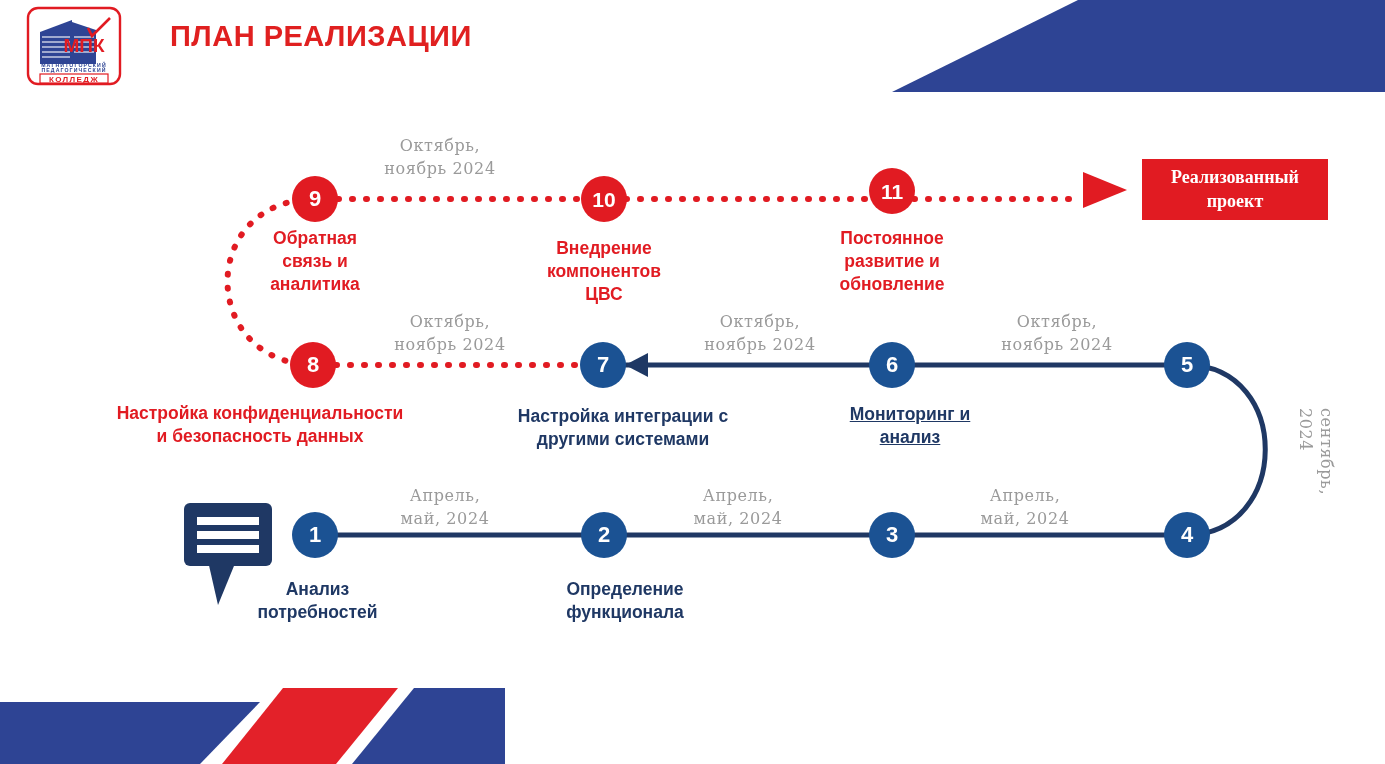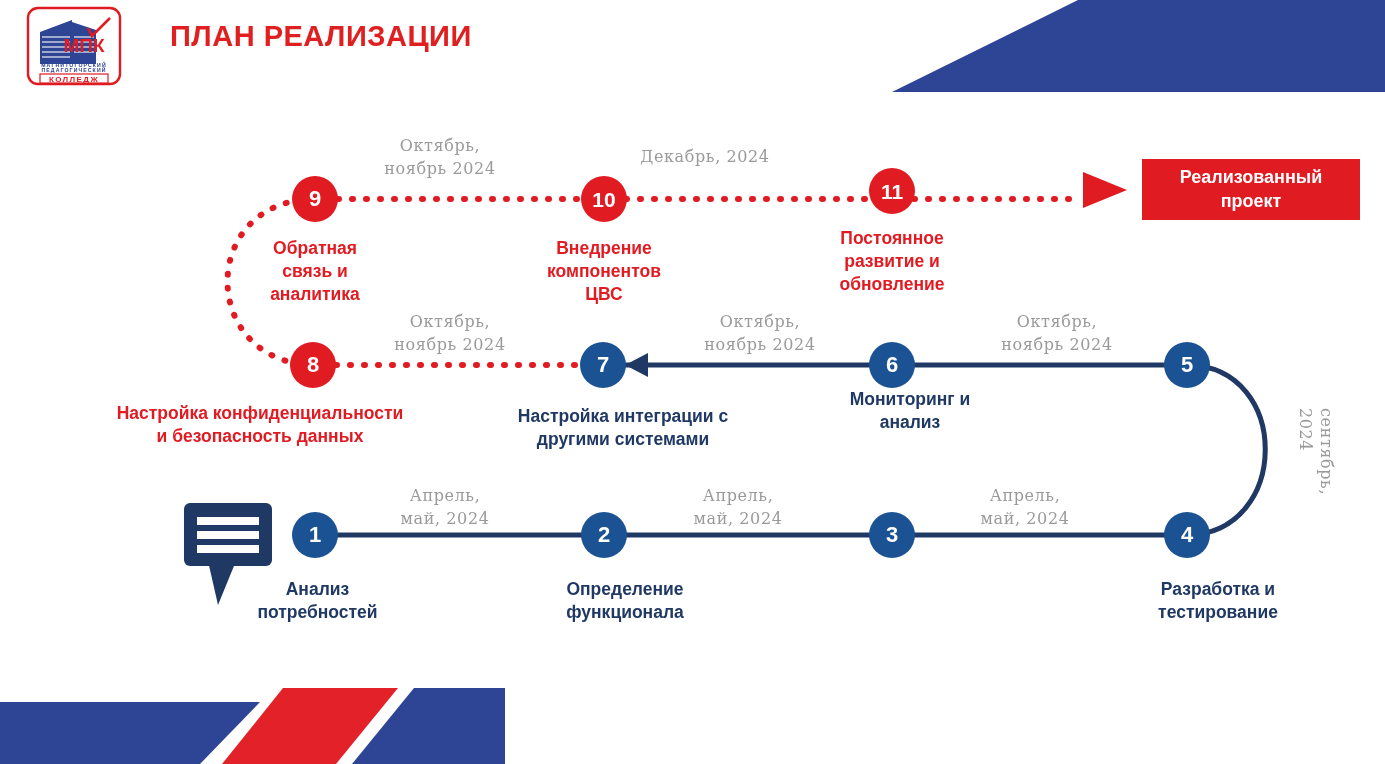--- a/index.html
+++ b/index.html
@@ -51,24 +51,24 @@
     font-size:16px;line-height:1.45;color:#9A9A9A;
     letter-spacing:.6px;white-space:pre-line;
   }
   .date.vert{
     writing-mode:vertical-rl;text-orientation:mixed;
     line-height:1.35;text-align:left;
   }
 
   
   #result-box{
-    position:absolute;left:1142px;top:159px;width:218px;height:61px;
+    position:absolute;left:1142px;top:159px;width:186px;height:61px;
     background:#E11B22;color:#fff;font-weight:bold;font-size:18px;
     display:flex;align-items:center;justify-content:center;text-align:center;
-    line-height:1.3;white-space:pre-line;
+    line-height:1.3;white-space:pre-line;font-family:Liberation Serif, serif;
   }
 
   
   #bubble-icon{position:absolute;left:184px;top:503px;width:90px;height:102px;}
 </style>
 </head>
 <body>
 
 <div id="stage">
 
@@ -139,25 +139,24 @@
     <rect x="0" y="0" width="88" height="63" rx="6" ry="6" fill="#1F3864"></rect>
     <polygon points="24,58 52,58 34,102" fill="#1F3864"></polygon>
     <rect x="13" y="14" width="62" height="8" fill="#ffffff"></rect>
     <rect x="13" y="28" width="62" height="8" fill="#ffffff"></rect>
     <rect x="13" y="42" width="62" height="8" fill="#ffffff"></rect>
   </svg>
 
   <div class="date" style="left:340px;top:134px;width:200px;">Октябрь,
 ноябрь  2024</div>
   <div class="node red" style="left:292px;top:176px;">9</div>
-  <div class="caption red" style="left:225px;top:237px;width:180px;">Обратная
+  <div class="caption red" style="left:225px;top:227px;width:180px;">Обратная
 связь и
 аналитика</div>
 
-  <div class="date" style="left:560px;top:145px;width:290px;">Декабрь,  2024</div>
   <div class="node red n2" style="left:581px;top:176px;">10</div>
   <div class="caption red" style="left:514px;top:237px;width:180px;">Внедрение
 компонентов
 ЦВС</div>
 
   <div class="node red n2" style="left:869px;top:168px;">11</div>
   <div class="caption red" style="left:802px;top:227px;width:180px;">Постоянное
 развитие и
 обновление</div>
 
@@ -172,21 +171,21 @@
 
   <div class="date" style="left:660px;top:310px;width:200px;">Октябрь,
 ноябрь  2024</div>
   <div class="node blue" style="left:580px;top:342px;">7</div>
   <div class="caption blue" style="left:468px;top:405px;width:310px;">Настройка интеграции с
 другими системами</div>
 
   <div class="date" style="left:952px;top:310px;width:210px;">Октябрь,
 ноябрь  2024</div>
   <div class="node blue" style="left:869px;top:342px;">6</div>
-  <div class="caption blue" style="left:810px;top:388px;width:200px;">Мониторинг и
+  <div class="caption blue" style="left:810px;top:403px;width:200px;text-decoration:underline;">Мониторинг и
 анализ</div>
 
   <div class="node blue" style="left:1164px;top:342px;">5</div>
 
   <div class="date vert" style="left:1294px;top:408px;height:110px;">сентябрь,
 2024</div>
 
   <div class="date" style="left:345px;top:484px;width:200px;">Апрель,
 май,  2024</div>
   <div class="node blue" style="left:292px;top:512px;">1</div>
@@ -197,16 +196,14 @@
 май,  2024</div>
   <div class="node blue" style="left:581px;top:512px;">2</div>
   <div class="caption blue" style="left:530px;top:578px;width:190px;">Определение
 функционала</div>
 
   <div class="date" style="left:925px;top:484px;width:200px;">Апрель,
 май,  2024</div>
   <div class="node blue" style="left:869px;top:512px;">3</div>
 
   <div class="node blue" style="left:1164px;top:512px;">4</div>
-  <div class="caption blue" style="left:1118px;top:578px;width:200px;">Разработка и
-тестирование</div>
 
 </div>
 
 </body></html>

